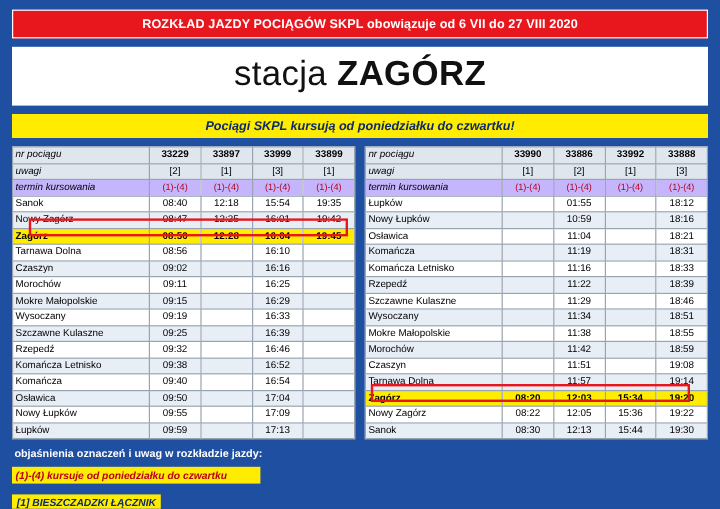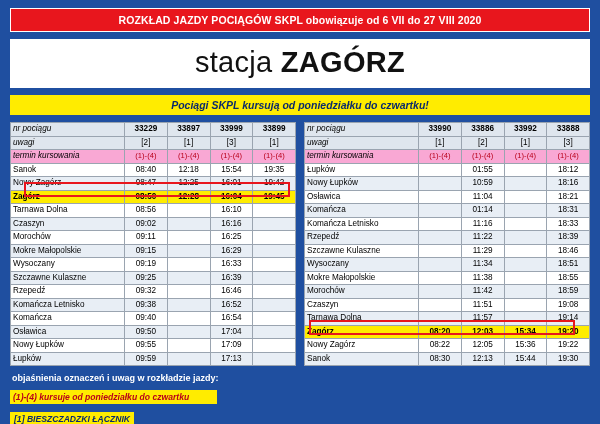--- a/index.html
+++ b/index.html
@@ -69,21 +69,21 @@
     height:10.5px;
     line-height:10.5px;
     white-space:nowrap;
     overflow:hidden;
   }
   .lbl{text-align:left;width:40%;background:#ffffff;}
   .hdr td,.hdr th{background:#dfe6ee;font-weight:bold;text-align:center;}
   .hdr td.lbl,.hdr th.lbl{text-align:left;font-weight:normal;font-style:italic;background:#dfe6ee;}
   .sub td,.sub th{background:#dfe6ee;text-align:center;}
   .sub td.lbl{text-align:left;font-style:italic;}
-  .kurs td{color:#b8001a;text-align:center;background:#f9a8d4;font-size:7.6px;}
+  .kurs td{color:#b8001a;text-align:center;background:#c4b5fd;font-size:7.6px;}
   .kurs td.lbl{color:#000;text-align:left;font-style:italic;font-size:8.2px;}
   tbody tr td{background:#ffffff;text-align:center;}
   tbody tr td.lbl{text-align:left;}
   tbody tr.alt td{background:#e8eef5;}
   tr.hl td{background:#ffec00;font-weight:bold;}
   tr.hl td.lbl{background:#ffec00;font-weight:bold;}
   .hlbox{
     position:absolute;
     border:2px solid #e8161d;
     pointer-events:none;
@@ -328,21 +328,21 @@
           <tr>
               <td class="lbl">Osławica</td>
               <td></td>
               <td>11:04</td>
               <td></td>
               <td>18:21</td>
             </tr>
           <tr class="alt">
               <td class="lbl">Komańcza</td>
               <td></td>
-              <td>01:14</td>
+              <td>11:19</td>
               <td></td>
               <td>18:31</td>
             </tr>
           <tr>
               <td class="lbl">Komańcza Letnisko</td>
               <td></td>
               <td>11:16</td>
               <td></td>
               <td>18:33</td>
             </tr>

